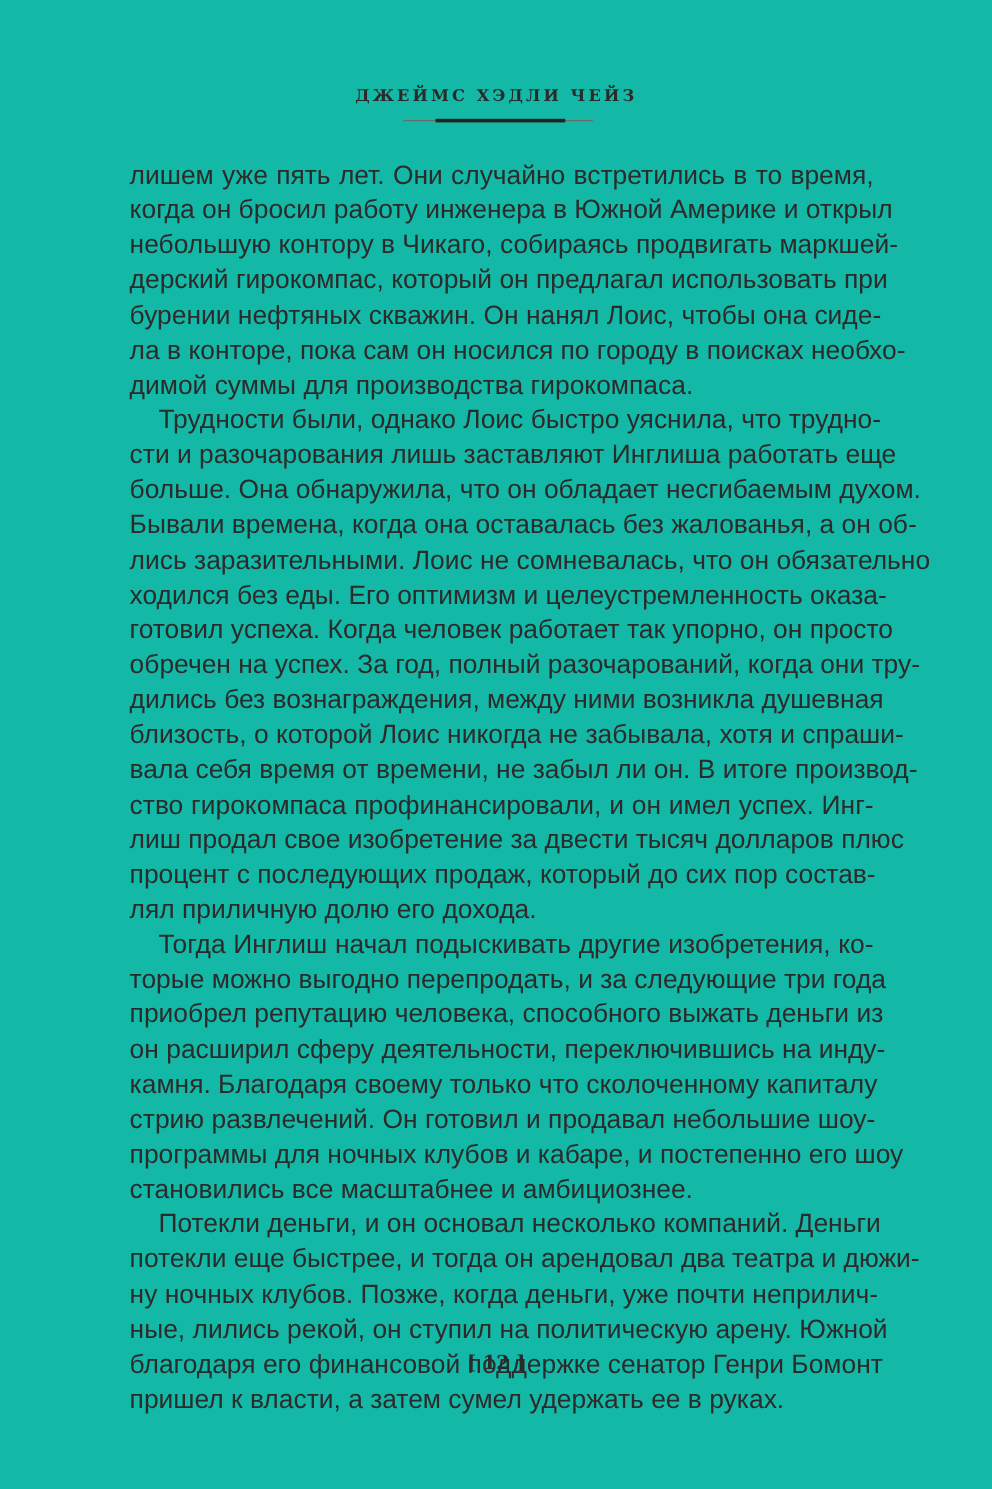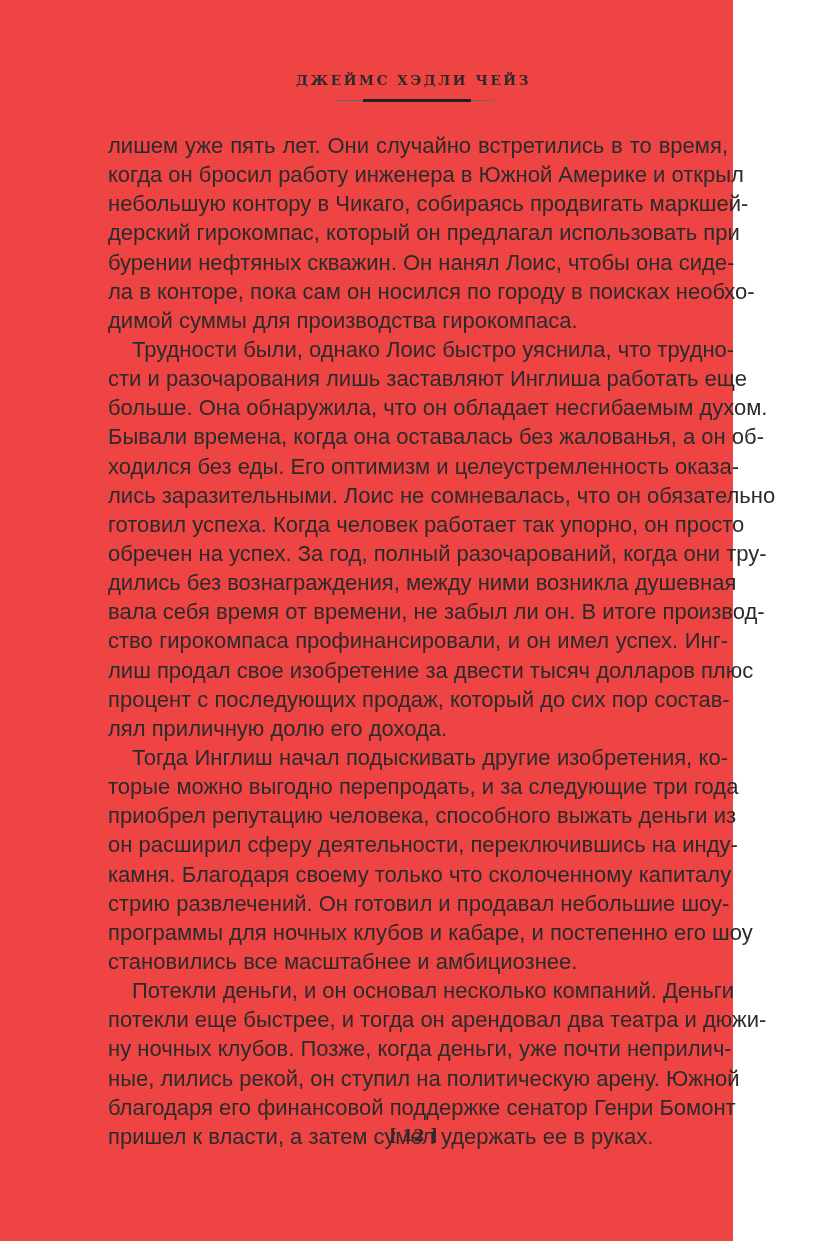--- a/index.html
+++ b/index.html
@@ -1,17 +1,17 @@
 <!DOCTYPE html>
 <html><head>
 <meta charset="utf-8">
 <style>
   html, body { margin: 0; padding: 0; background: #ffffff; }
   body { width: 827px; height: 1241px; position: relative; overflow: hidden; }
-  .page { position: absolute; left: 0; top: 0; width: 733px; height: 1241px; background: #ef4444; }
+  .page { position: absolute; left: 0; top: 0; width: 827px; height: 1241px; background: #14b8a6; }
   .running-head {
     position: absolute; top: 72px; left: 0; width: 827px; text-align: center;
     font-family: "DejaVu Serif", serif; font-weight: bold; font-size: 13.5px;
     letter-spacing: 2.6px; color: #2a2a2a;
   }
   .head-rule-thin {
     position: absolute; top: 100px; left: 336px; width: 158px; height: 1px; background: #6a6a6a;
   }
   .head-rule-thick {
     position: absolute; top: 99px; left: 363px; width: 108px; height: 3px; background: #222;
@@ -44,25 +44,26 @@
       <span class="line">когда он бросил работу инженера в Южной Америке и открыл</span>
       <span class="line">небольшую контору в Чикаго, собираясь продвигать маркшей-</span>
       <span class="line">дерский гирокомпас, который он предлагал использовать при</span>
       <span class="line">бурении нефтяных скважин. Он нанял Лоис, чтобы она сиде-</span>
       <span class="line">ла в конторе, пока сам он носился по городу в поисках необхо-</span>
       <span class="line last">димой суммы для производства гирокомпаса.</span>
       <span class="line indent">Трудности были, однако Лоис быстро уяснила, что трудно-</span>
       <span class="line">сти и разочарования лишь заставляют Инглиша работать еще</span>
       <span class="line">больше. Она обнаружила, что он обладает несгибаемым духом.</span>
       <span class="line">Бывали времена, когда она оставалась без жалованья, а он об-</span>
+      <span class="line">лись заразительными. Лоис не сомневалась, что он обязательно</span>
       <span class="line">ходился без еды. Его оптимизм и целеустремленность оказа-</span>
-      <span class="line">лись заразительными. Лоис не сомневалась, что он обязательно</span>
       <span class="line">готовил успеха. Когда человек работает так упорно, он просто</span>
       <span class="line">обречен на успех. За год, полный разочарований, когда они тру-</span>
       <span class="line">дились без вознаграждения, между ними возникла душевная</span>
+      <span class="line">близость, о которой Лоис никогда не забывала, хотя и спраши-</span>
       <span class="line">вала себя время от времени, не забыл ли он. В итоге производ-</span>
       <span class="line">ство гирокомпаса профинансировали, и он имел успех. Инг-</span>
       <span class="line">лиш продал свое изобретение за двести тысяч долларов плюс</span>
       <span class="line">процент с последующих продаж, который до сих пор состав-</span>
       <span class="line last">лял приличную долю его дохода.</span>
       <span class="line indent">Тогда Инглиш начал подыскивать другие изобретения, ко-</span>
       <span class="line">торые можно выгодно перепродать, и за следующие три года</span>
       <span class="line">приобрел репутацию человека, способного выжать деньги из</span>
       <span class="line">он расширил сферу деятельности, переключившись на инду-</span>
       <span class="line">камня. Благодаря своему только что сколоченному капиталу</span>

